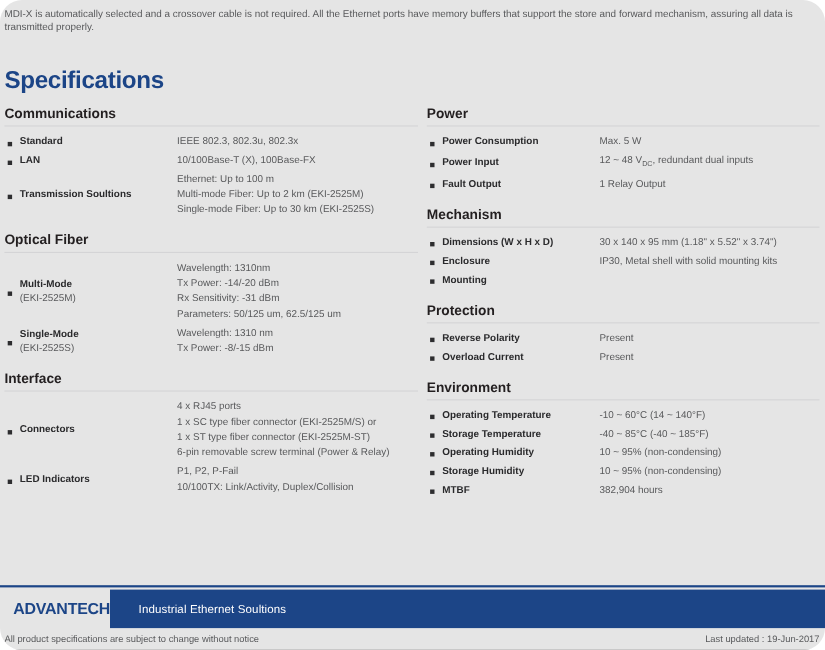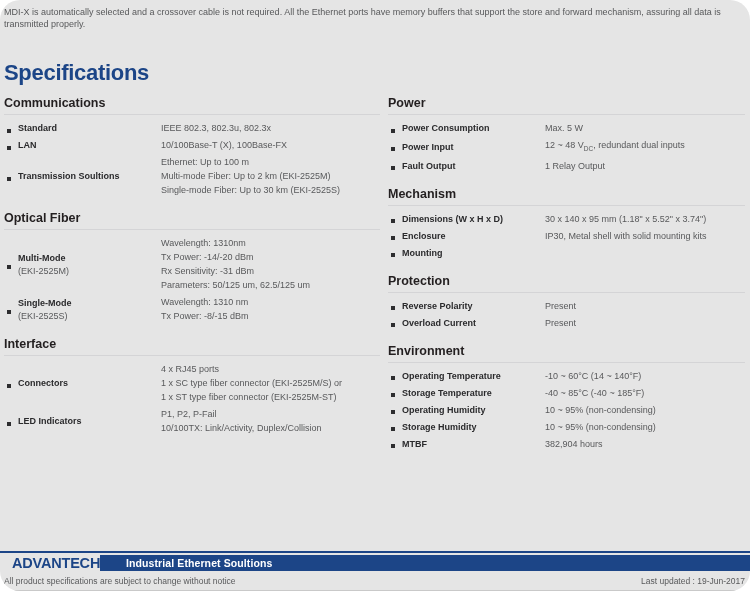--- a/index.html
+++ b/index.html
@@ -28,29 +28,29 @@
   .spec-row { display:flex; align-items:center; margin-bottom:3px; }
   .bullet { flex:none; width:4px; height:4px; background:#2d2d2f; margin:5px 7px 0 3px; }
   .label-cell { flex:none; width:115px; }
   .row-label { font-size:9px; font-weight:bold; color:#2a2a2c; line-height:14px; white-space:nowrap; }
   .row-sublabel { font-size:9px; color:#58595b; line-height:13px; }
   .value-cell { flex:1; min-width:0; }
   .value-line { font-size:9px; color:#58595b; line-height:14px;margin-left:28px; }
   .value-line sub { font-size:6.5px; }
   .footer { position:absolute; left:0; right:0; bottom:0; }
   .footer-rule { height:2px; background:#1c4587; }
-  .footer-bar-row { display:flex; align-items:stretch; height:16px; margin-top:2px; }
+  .footer-bar-row { display:flex; align-items:stretch; height:35px; margin-top:2px; }
   .logo {
     flex:none; width:100px; display:flex; align-items:center;
     padding-left:12px; color:#1c4587; font-weight:bold;
     font-size:14.5px; letter-spacing:-0.2px;
   }
   .banner {
     flex:1; background:#1c4587; color:#ffffff; display:flex; align-items:center;
-    padding-left:26px; font-size:10.5px; font-weight:bold; letter-spacing:0.1px;
+    padding-left:26px; font-size:10.5px; font-weight:normal; letter-spacing:0.1px;
   }
   .footer-meta {
     display:flex; justify-content:space-between;
     margin:5px 5px 0 4px; font-size:8.5px; color:#58595b;
   }
   .footer-hairline { height:1px; background:#c9c9c9; margin-top:4px; }
 </style>
 </head>
 <body>
 
@@ -123,20 +123,21 @@
           <h2 class="section-heading">Interface</h2>
           <div class="spec-row">
             <span class="bullet"></span>
             <div class="label-cell">
               <div class="row-label">Connectors</div>
             </div>
             <div class="value-cell">
               <div class="value-line">4 x RJ45 ports</div>
               <div class="value-line">1 x SC type fiber connector (EKI-2525M/S) or</div>
               <div class="value-line">1 x ST type fiber connector (EKI-2525M-ST)</div>
+              <div class="value-line">6-pin removable screw terminal (Power &amp; Relay)</div>
             </div>
           </div>
           <div class="spec-row">
             <span class="bullet"></span>
             <div class="label-cell">
               <div class="row-label">LED Indicators</div>
             </div>
             <div class="value-cell">
               <div class="value-line">P1, P2, P-Fail</div>
               <div class="value-line">10/100TX: Link/Activity, Duplex/Collision</div>

